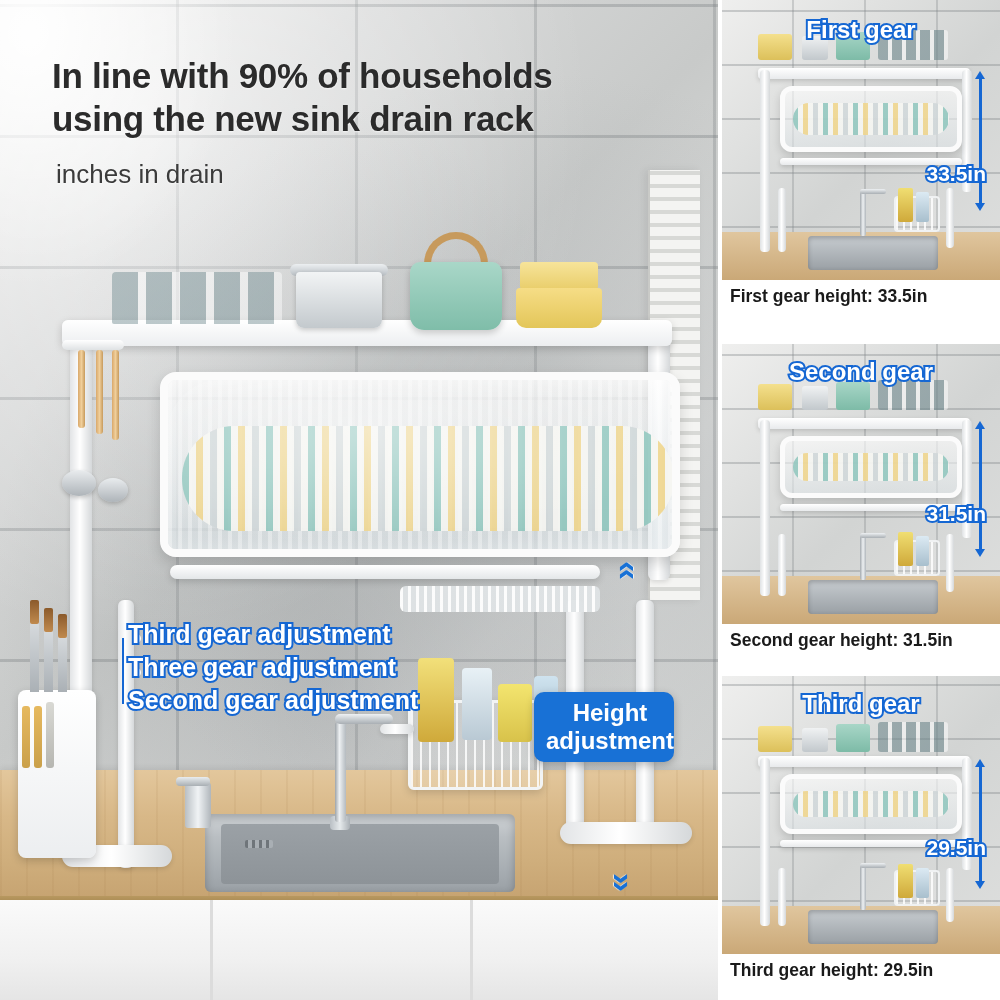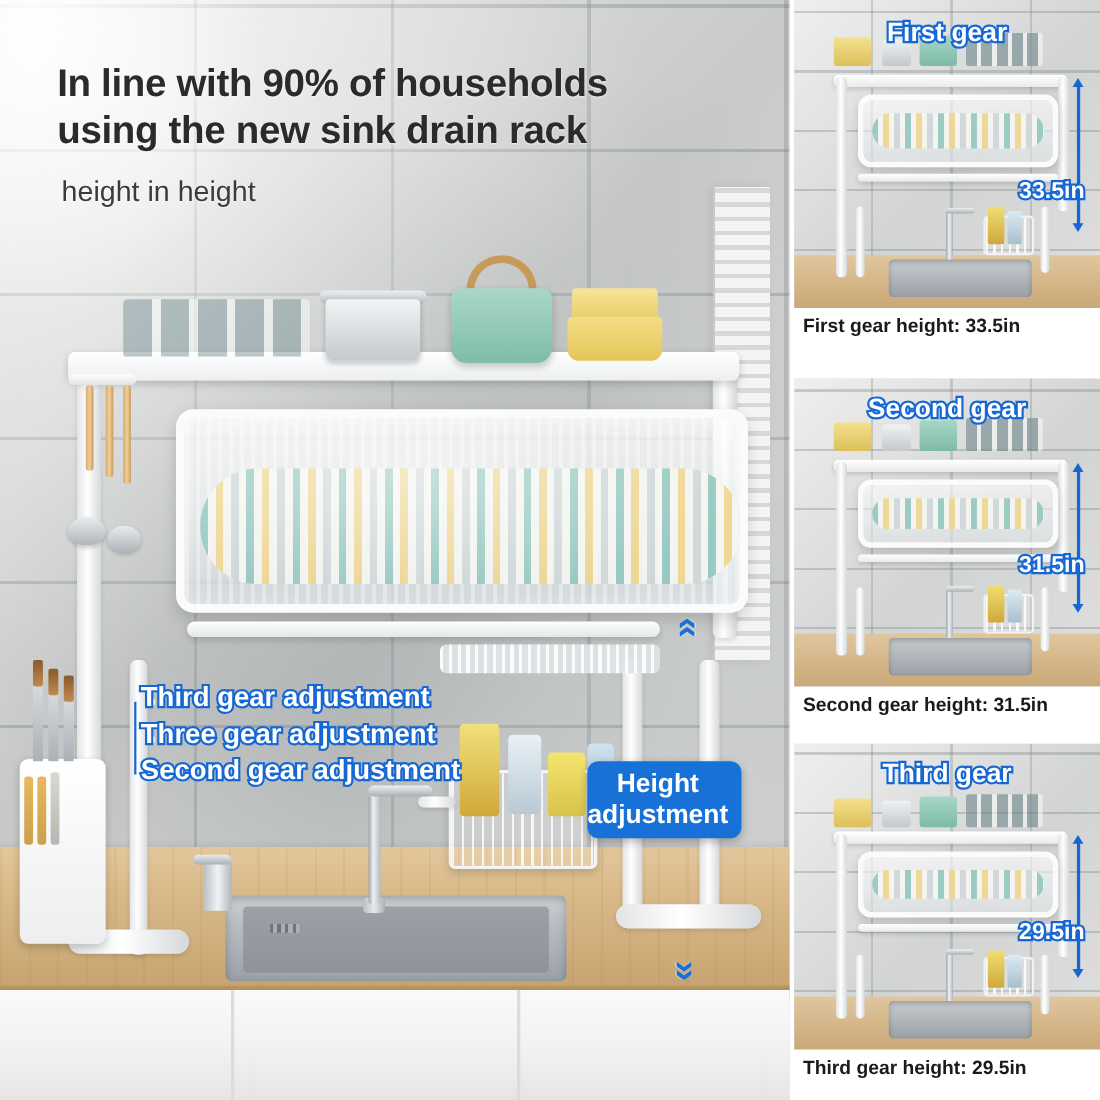--- a/index.html
+++ b/index.html
@@ -267,21 +267,21 @@
     background:#1567d3; border:2px solid #ffffff;
   }
   .lead-line-v{
     position:absolute; background:#1567d3; width:2px;
   }
 
   .height-badge{
     position:absolute; left:534px; top:692px; width:140px; height:70px;
     background:#1871d6; border-radius:10px;
     color:#ffffff; font-weight:bold; font-size:24px;
-    display:flex; align-items:center; justify-content:flex-start; text-align:center;
+    display:flex; align-items:center; justify-content:flex-end; text-align:center;
     line-height:1.15;
     box-shadow:0 3px 8px rgba(0,0,0,0.25);
   }
   .chev{
     position:absolute; color:#1871d6; font-size:34px; font-weight:bold; line-height:0.62;
     text-shadow:0 1px 1px rgba(255,255,255,0.8);
   }
   .chev-up{ left:614px; top:560px; }
   .chev-down{ left:614px; top:872px; }
 
@@ -482,21 +482,21 @@
     </div>
 
     <div class="chev chev-up" style="transform:rotate(-90deg);">»</div>
     <div class="chev chev-down" style="transform:rotate(90deg);">»</div>
 
     <div class="headline">
       <div>In line with 90% of households</div>
       <div>using the new sink drain rack</div>
     </div>
     <div class="subhead">
-      <div>height in height</div>
+      <div>inches in drain</div>
     </div>
   </div>
 
   <div class="v-divider"></div>
 
   <div class="right-col">
 
     <div class="panel" style="top:0;">
       <div class="panel-img">
         <div class="p-wall"></div>

